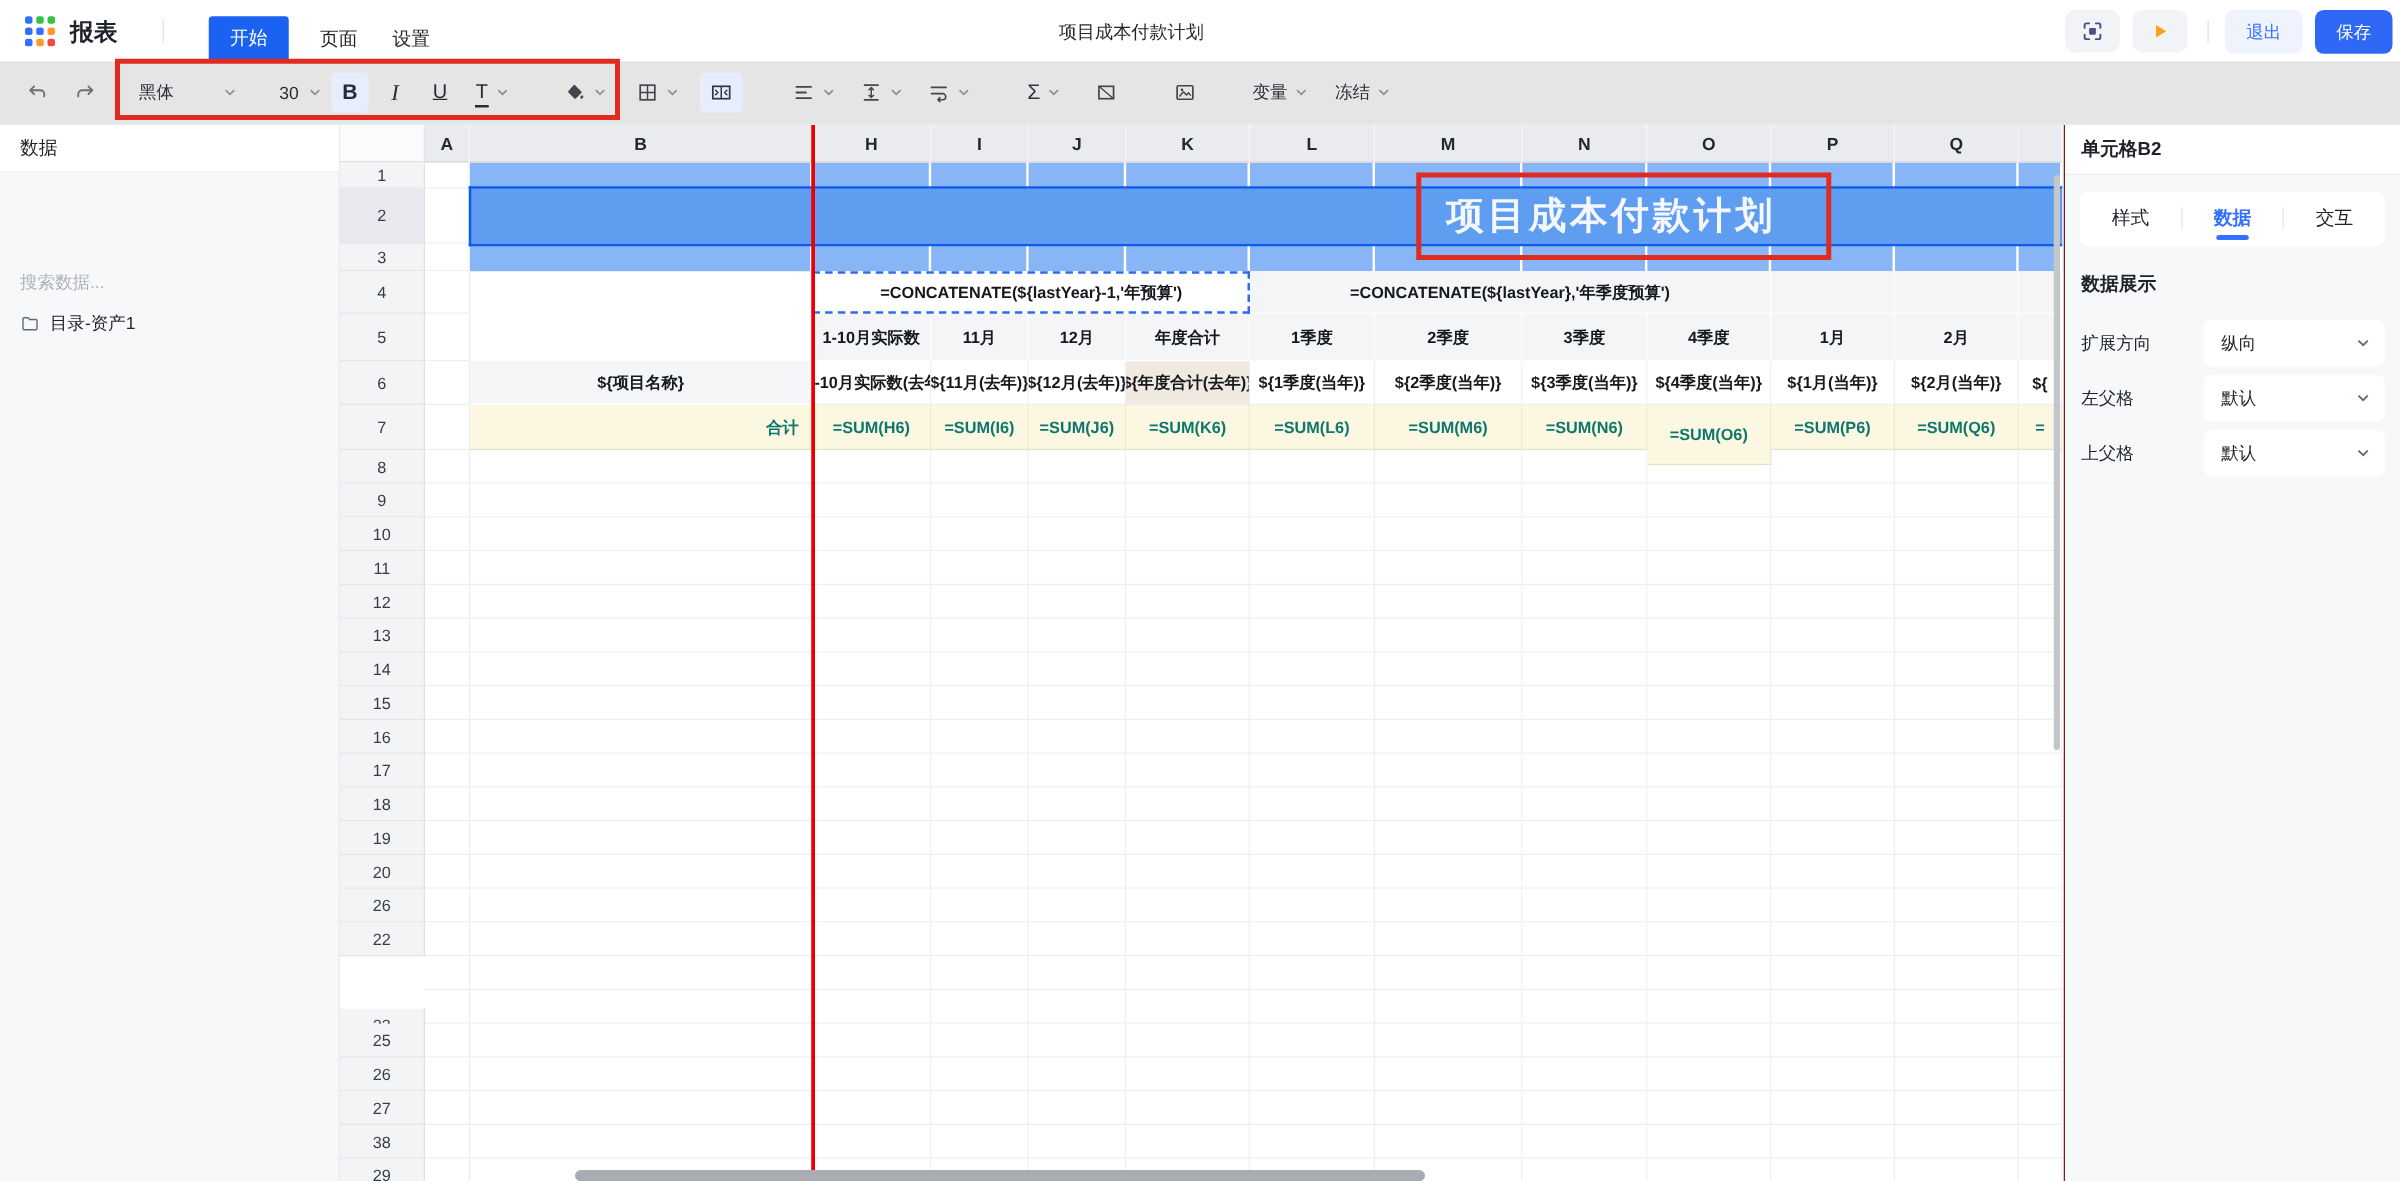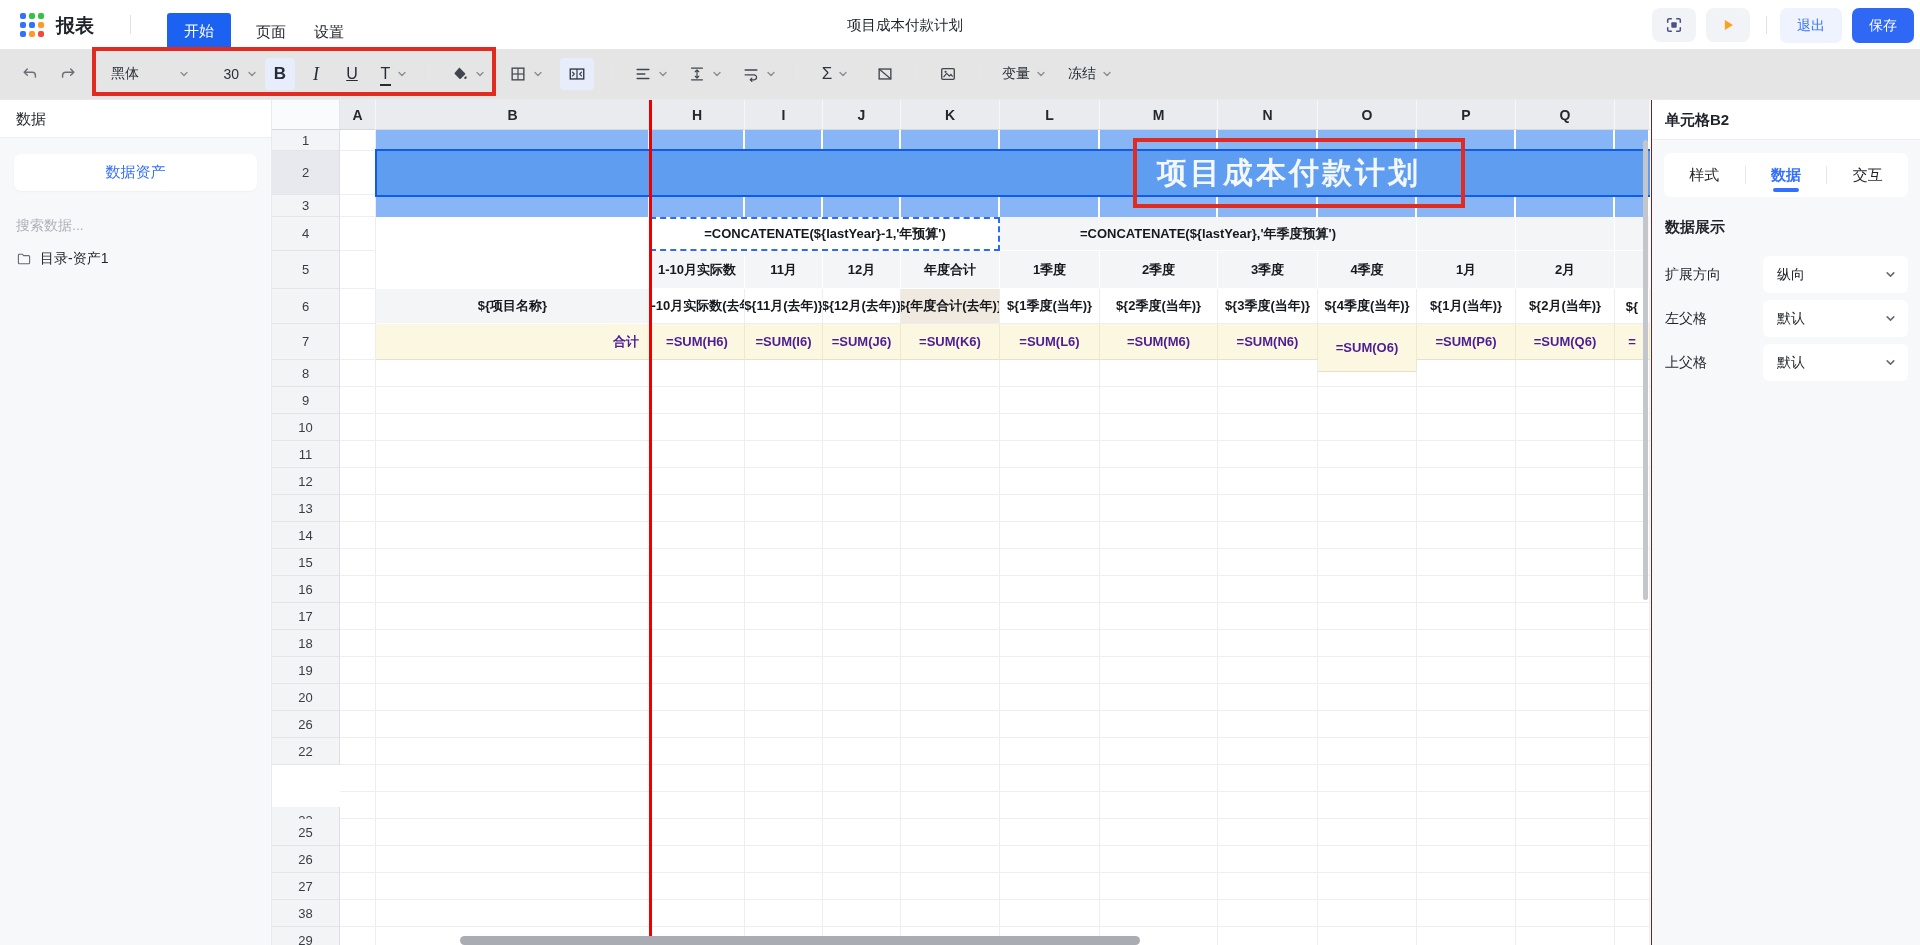--- a/index.html
+++ b/index.html
@@ -70,21 +70,21 @@
              color:rgba(255,255,255,.93); letter-spacing:3px; white-space:nowrap; }
   .sel-ol { position:absolute; border:2px solid #0f5ce8; border-right:none; pointer-events:none; z-index:5; }
   .tpl { position:absolute; background:#f4f5f7; border-right:1px solid #fff; border-bottom:1px solid #fff;
          font-size:13px; color:#15181d; display:flex; align-items:center; justify-content:center;
          overflow:hidden; white-space:nowrap; }
   .val { position:absolute; background:#fff; border-right:1px solid #eceef1; border-bottom:1px solid #eceef1;
          font-size:13px; font-weight:700; color:#15181d; display:flex; align-items:center; justify-content:center;
          overflow:hidden; white-space:nowrap; }
   .beige { background:#f0e9df; }
   .total { position:absolute; background:#fbf7e0; border-right:1px solid #eee8cd; border-bottom:1px solid #e7e1c9;
-           font-size:13px; font-weight:700; color:#4c1d95; display:flex; align-items:center; justify-content:center;
+           font-size:13px; font-weight:700; color:#0f766e; display:flex; align-items:center; justify-content:center;
            overflow:hidden; white-space:nowrap; }
   .total.rgt { justify-content:flex-end; padding-right:10px; }
   .bold { font-weight:700; }
   .dash { position:absolute; background:#fff; border:2px dashed #2e6bf2; font-size:13px; font-weight:700; color:#15181d;
           display:flex; align-items:center; justify-content:center; overflow:hidden; white-space:nowrap; z-index:3; }
   .freeze-line { position:absolute; left:649px; top:100px; width:3px; height:845px; background:#ea0000; z-index:6; }
   .hscroll { position:absolute; left:460px; top:936px; width:680px; height:9px; background:#a9adb3; border-radius:5px; z-index:7; }
   .vscroll { position:absolute; left:1643px; top:140px; width:5px; height:460px; background:#c3c6cb; border-radius:3px; z-index:7; }
 
   
@@ -281,21 +281,20 @@
         <span class="tlabel">冻结</span>
         <svg width="10" height="10" viewBox="0 0 10 10">
             <path d="M2 3.5 L5 6.5 L8 3.5" stroke="#8a8f99" stroke-width="1.4" fill="none" stroke-linecap="round"></path>
           </svg>
       </div>
     </div>
   </div>
 
   <div class="sidebar">
     <div class="sb-head">数据</div>
-    <div class="sb-card">数据资产</div>
     <input class="sb-search" placeholder="搜索数据..." style="">
     <div class="sb-item">
       <svg width="16" height="16" viewBox="0 0 20 20">
         <path d="M3 5.2 A1.2 1.2 0 0 1 4.2 4 H8 L9.6 5.8 H15.8 A1.2 1.2 0 0 1 17 7 V14.8 A1.2 1.2 0 0 1 15.8 16 H4.2 A1.2 1.2 0 0 1 3 14.8 Z" fill="none" stroke="#646a73" stroke-width="1.4"></path>
       </svg>
       <span>目录-资产1</span>
     </div>
   </div>
 
   <div id="grid">

